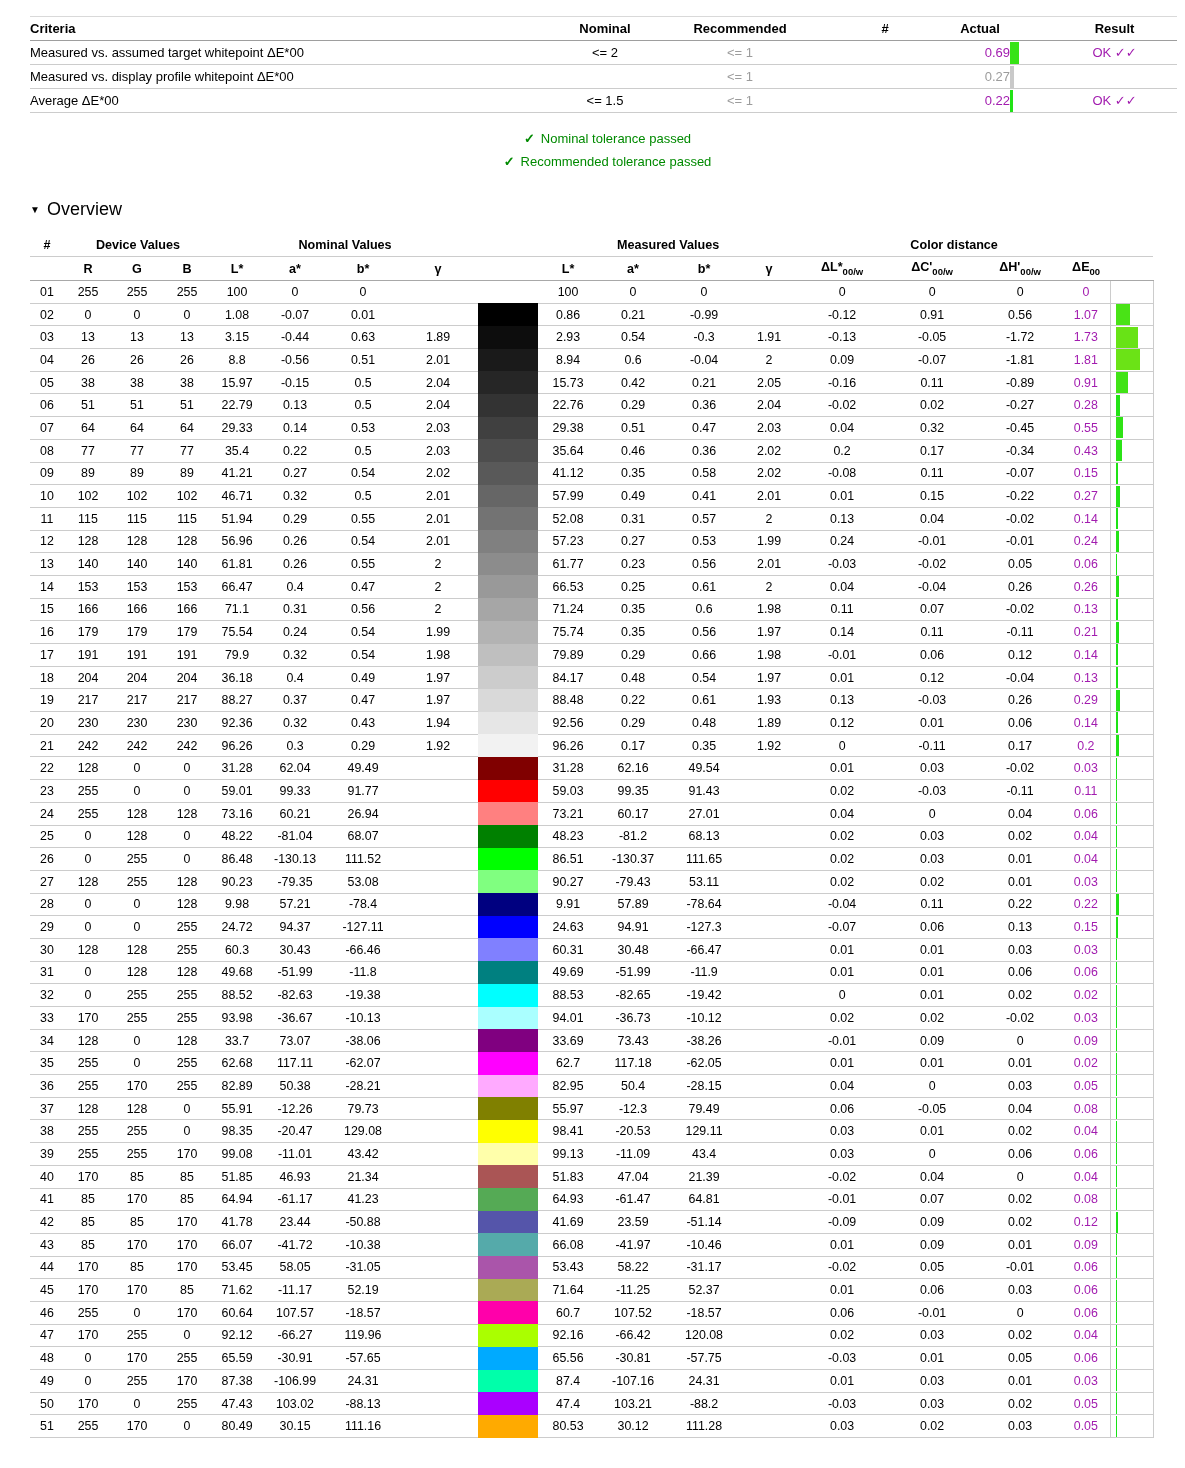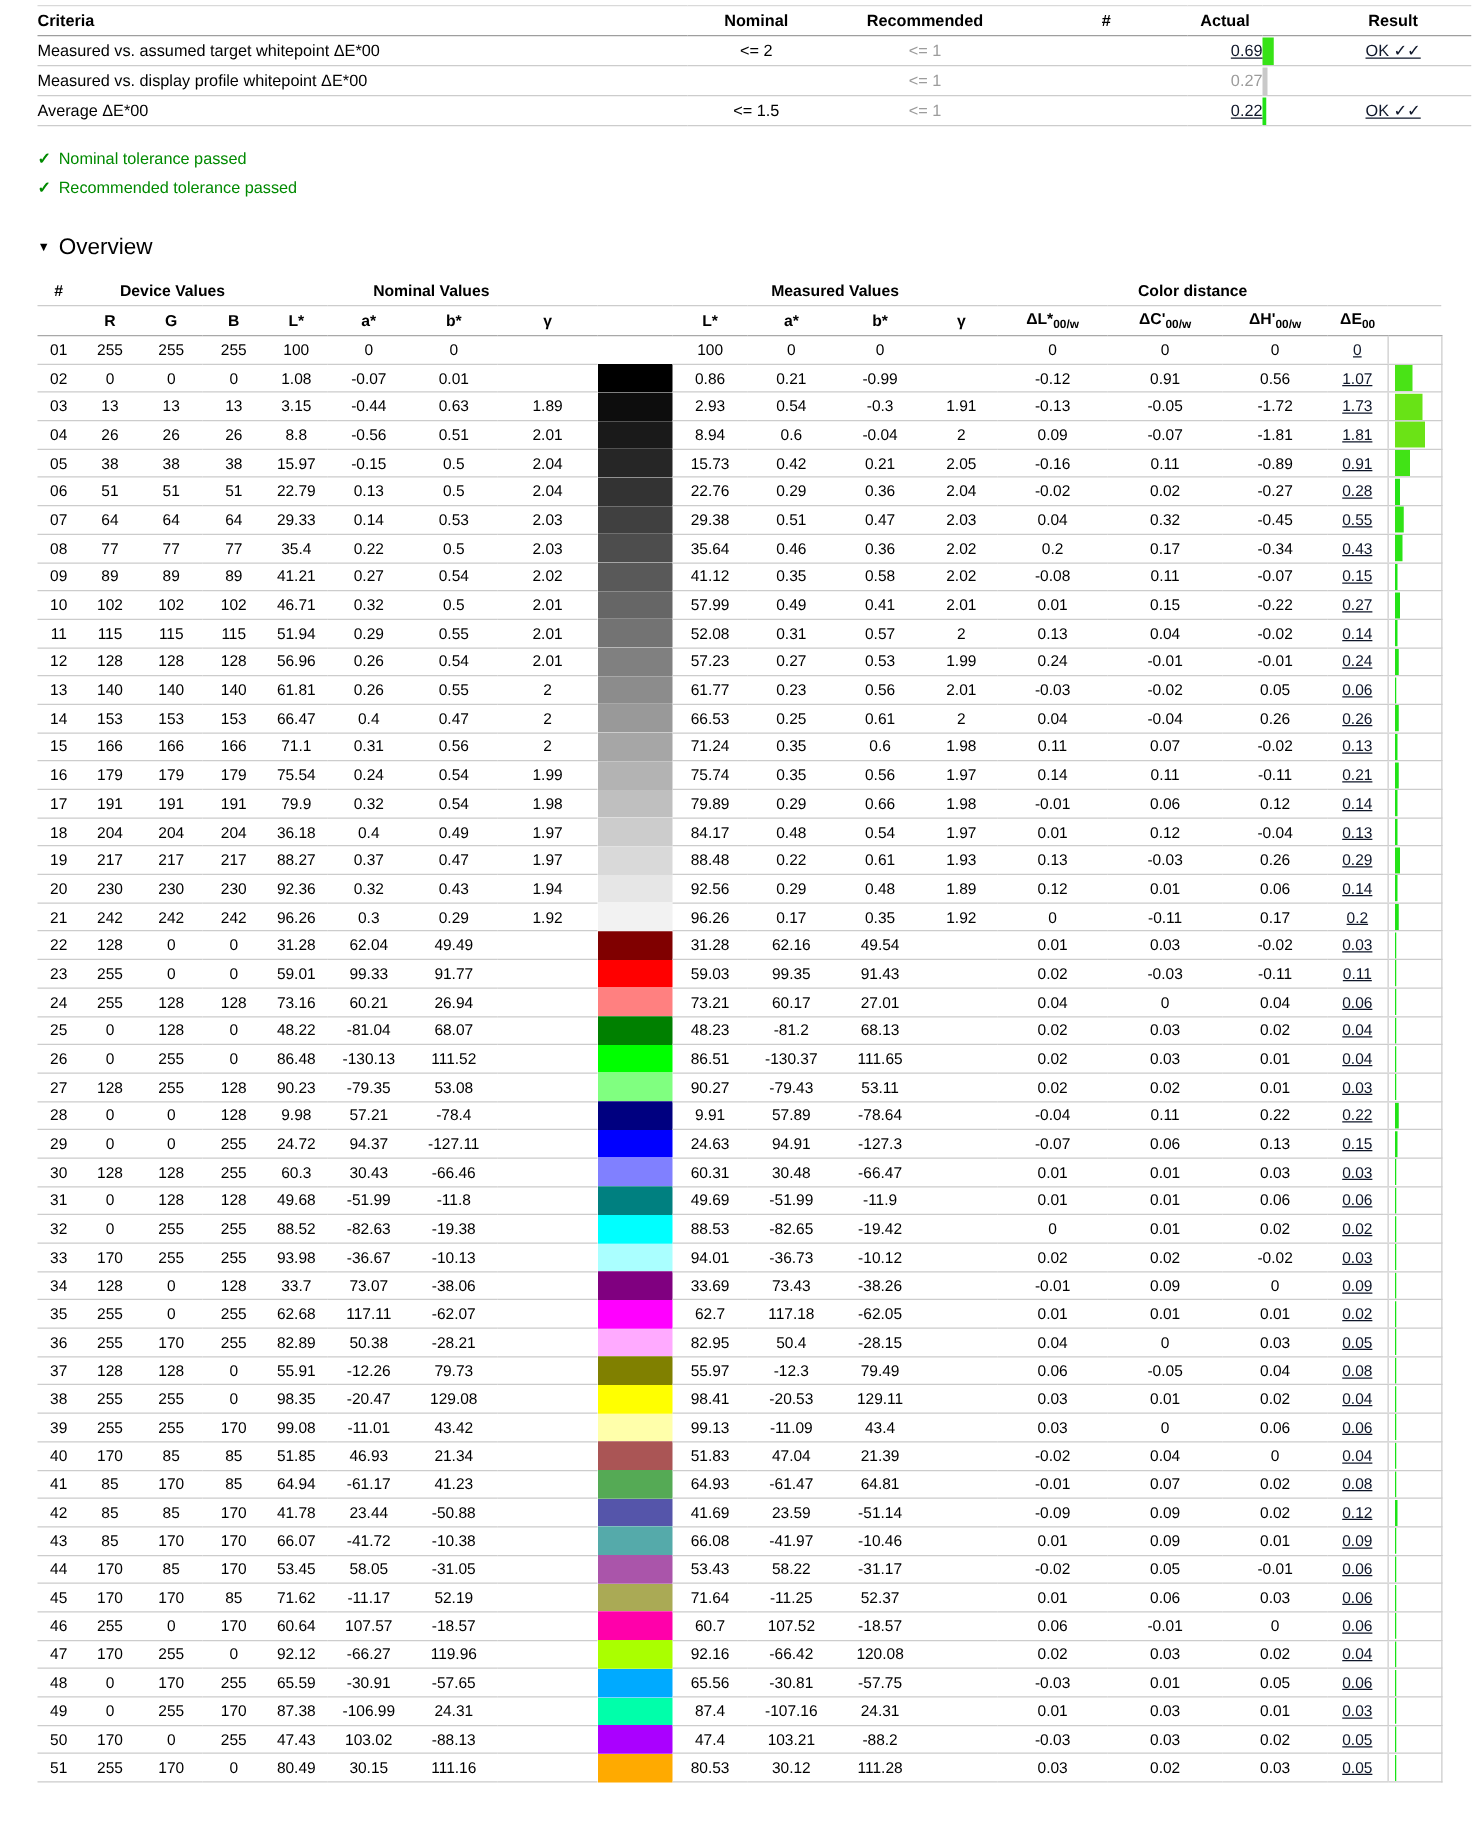--- a/index.html
+++ b/index.html
@@ -1,38 +1,38 @@
 <!DOCTYPE html>
 <html><head>
 <meta charset="utf-8">
 <style>
   html,body{margin:0;padding:0;background:#fff;color:#000;}
   body{width:1185px;font-family:"Liberation Sans",sans-serif;}
-  .wrap{padding:4px 0 10px 30px;}
+  .wrap{padding:16px 0 10px 30px;}
   table{border-collapse:collapse;table-layout:fixed;}
 
   
   .crit{width:1147px;border-top:1px solid #d9d9d9;}
   .crit th{font-size:13px;font-weight:bold;height:23px;border-bottom:1px solid #9e9e9e;text-align:center;padding:0;}
   .crit th.first{text-align:left;}
   .crit td{font-size:13px;height:23px;border-bottom:1px solid #ccc;padding:0;}
   .c-label{text-align:left;}
   .c-mid{text-align:center;}
   .c-numwrap{display:flex;justify-content:flex-end;align-items:center;height:23px;padding-right:7px;}
   .c-numwrap span.txt{margin-right:6px;font-size:13px;}
   .c-swatch{display:inline-block;width:63px;height:23px;}
   .c-actual{text-align:right;padding-right:14px;}
   .c-bar{padding-left:10px;}
   .c-bar .bar{height:22px;}
   .c-result{text-align:center;}
-  .green{color:#0f172a;text-decoration:underline;}
+  .green{color:#a21caf;}
   .gray{color:#9c9c9c;}
 
   
-  .notes{margin-top:14px;}
+  .notes{margin-top:14px;text-align:center;}
   .note{font-size:13px;color:#008a00;height:23px;line-height:23px;}
   .note .mark{font-weight:bold;margin-right:6px;}
 
   
   .ovhead{margin-top:24px;font-size:18px;color:#000;cursor:pointer;height:24px;line-height:24px;}
   .ovhead .tri{font-size:10px;margin-right:7px;vertical-align:2px;}
 
   
   .ov{width:1123px;margin-top:12px;}
   .ov th{font-size:12.6px;font-weight:bold;height:23px;padding:0;text-align:center;}

